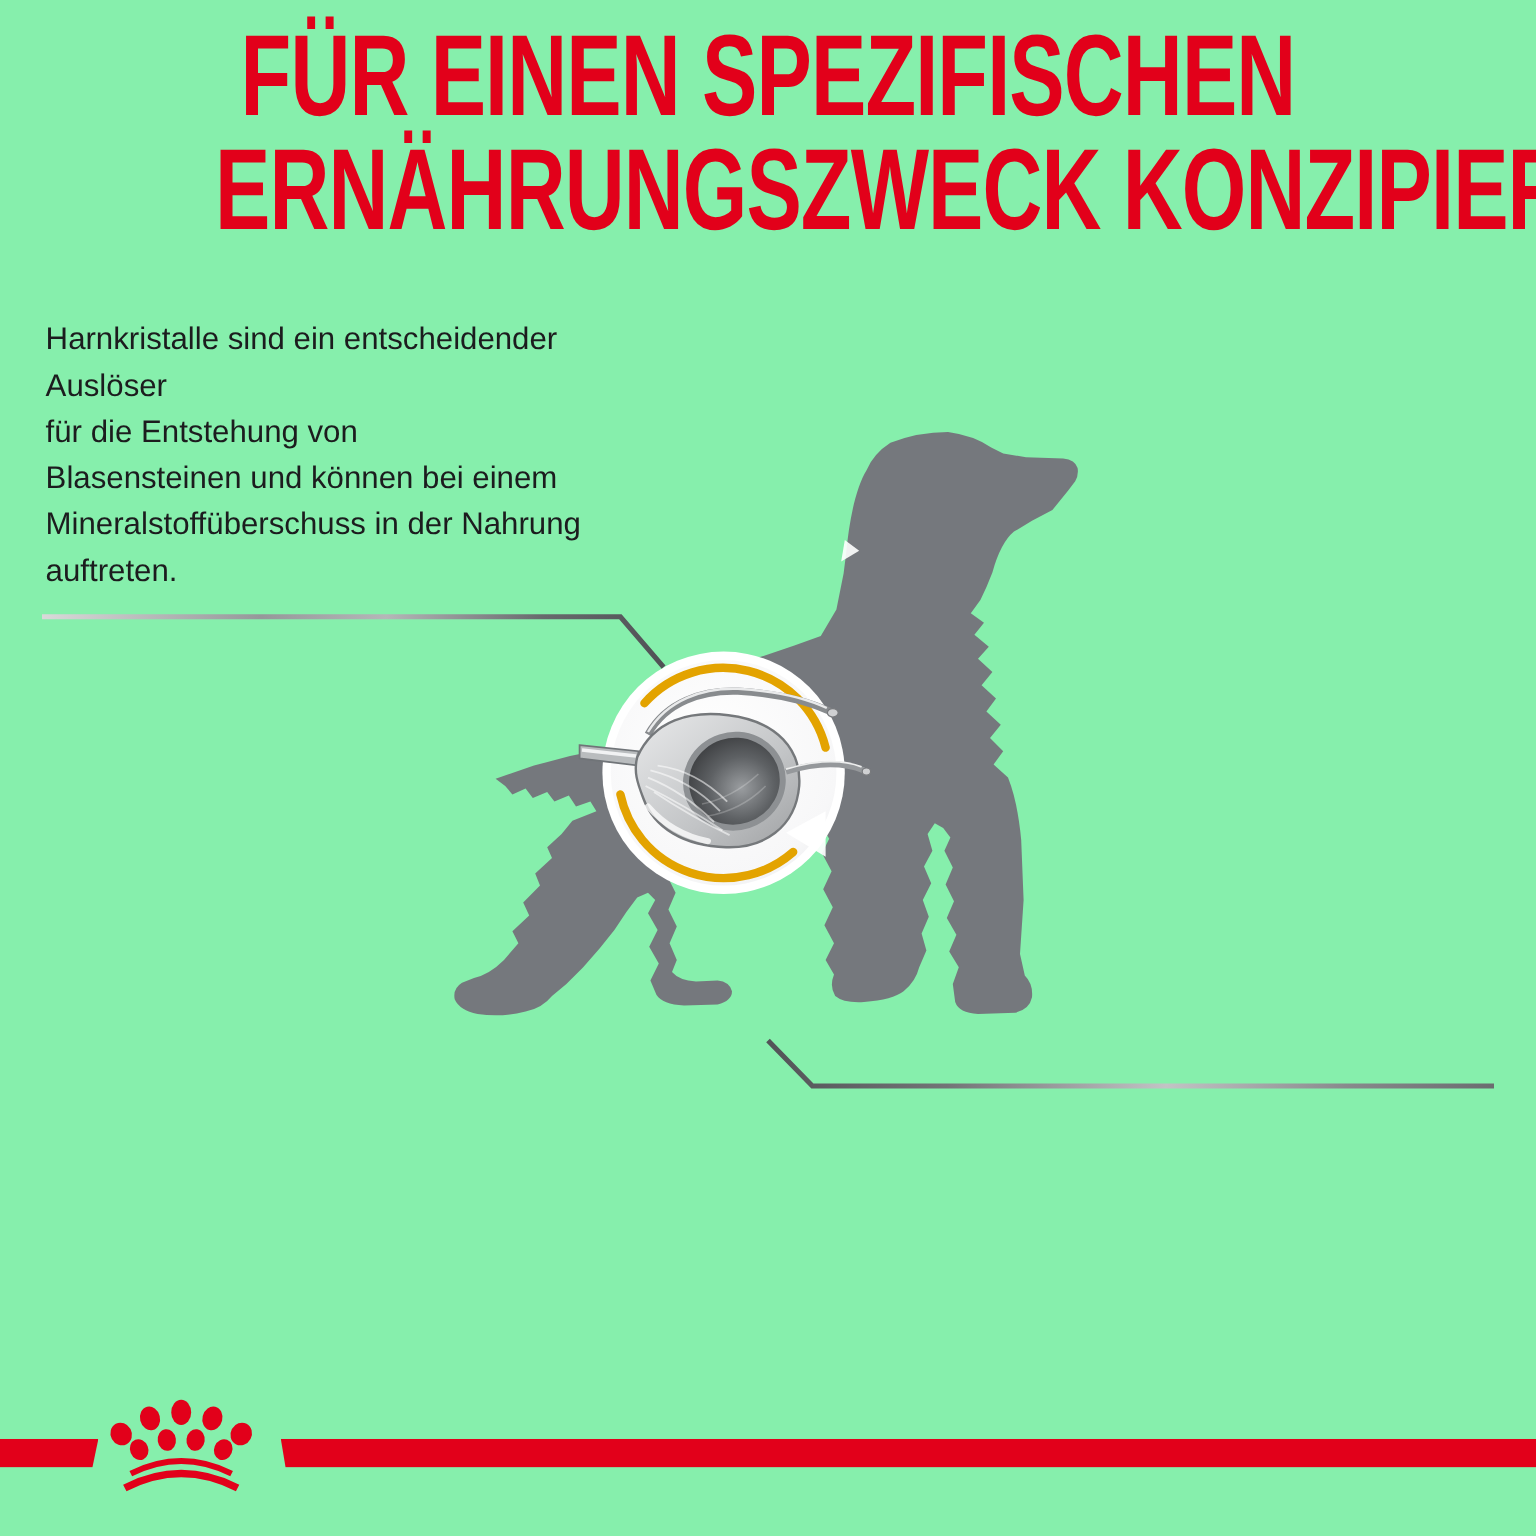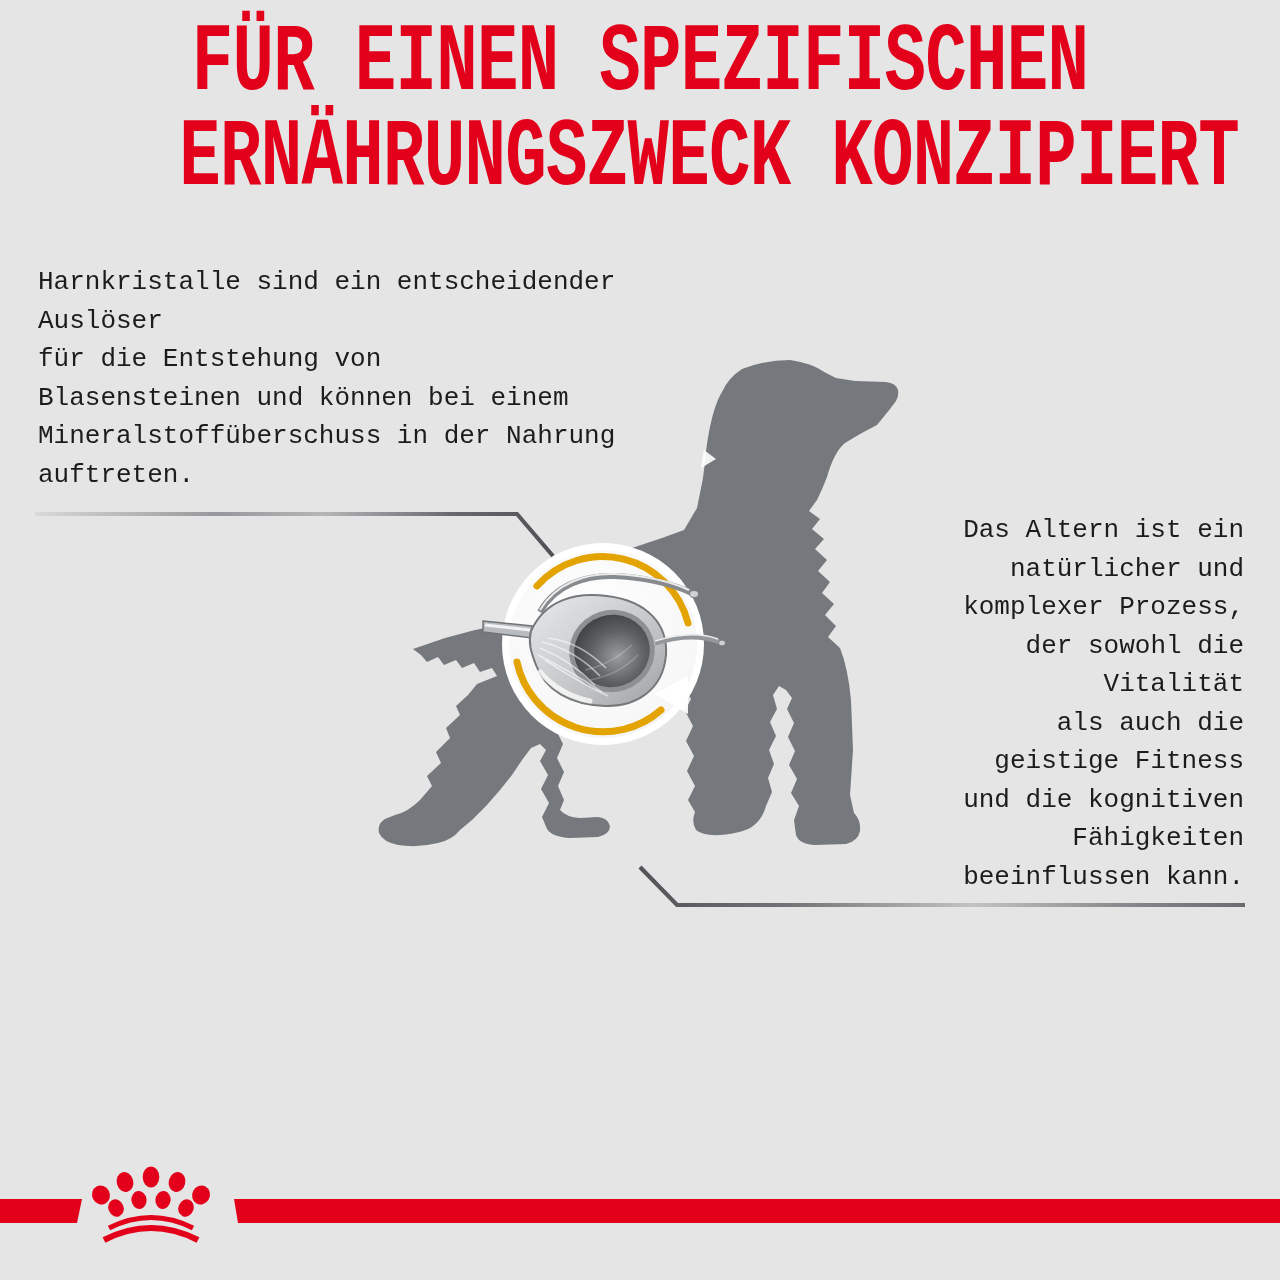--- a/index.html
+++ b/index.html
@@ -1,18 +1,18 @@
 <!DOCTYPE html>
 <html><head>
 <meta charset="utf-8">
 <style>
   html,body{margin:0;padding:0;background:#ffffff;}
   #stage{
     position:relative;width:1280px;height:1280px;overflow:hidden;
-    background:#e5e5e5;font-family:Liberation Mono, monospace;
+    background:#86efac;font-family:Liberation Sans, sans-serif;
   }
   
   #headline{
     position:absolute;left:0;top:16px;width:1280px;text-align:center;
     color:#e2001a;font-weight:bold;font-size:96px;line-height:95px;
   }
   #headline .hl{
     transform:scaleX(0.72);transform-origin:50% 0;white-space:nowrap;
     letter-spacing:-1px;
   }
@@ -182,30 +182,20 @@
     <div class="hl">ERNÄHRUNGSZWECK KONZIPIERT</div>
   </div>
 
   <div id="callout-left" class="callout">Harnkristalle sind ein entscheidender
 Auslöser
 für die Entstehung von
 Blasensteinen und können bei einem
 Mineralstoffüberschuss in der Nahrung
 auftreten.</div>
 
-  <div id="callout-right" class="callout">Das Altern ist ein
-natürlicher und
-komplexer Prozess,
-der sowohl die
-Vitalität
-als auch die
-geistige Fitness
-und die kognitiven
-Fähigkeiten
-beeinflussen kann.</div>
 
   <div id="footer-bar-left" class="footer-bar"></div>
   <div id="footer-bar-right" class="footer-bar"></div>
 
   <svg id="rc-logo" viewBox="0 0 130 86" xmlns="http://www.w3.org/2000/svg">
     <g fill="#e2001a">
 
       <ellipse cx="13" cy="33" rx="8.8" ry="9.6" transform="rotate(-28 13 33)"></ellipse>
       <ellipse cx="37" cy="20" rx="8.3" ry="10" transform="rotate(-14 37 20)"></ellipse>
       <ellipse cx="63" cy="15" rx="8.3" ry="10.5"></ellipse>

